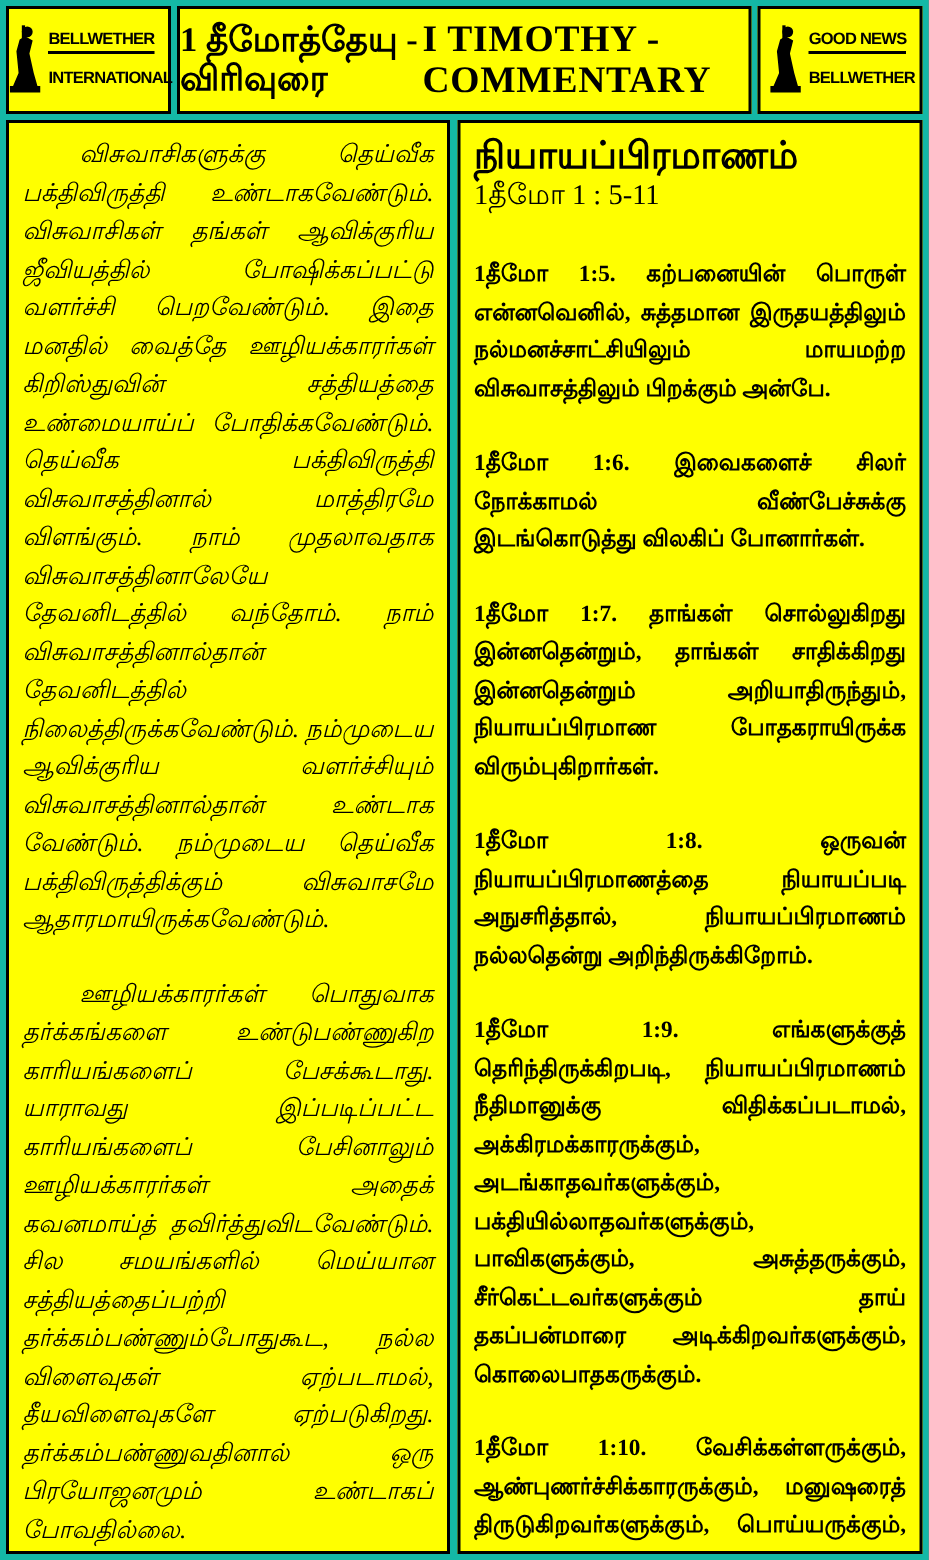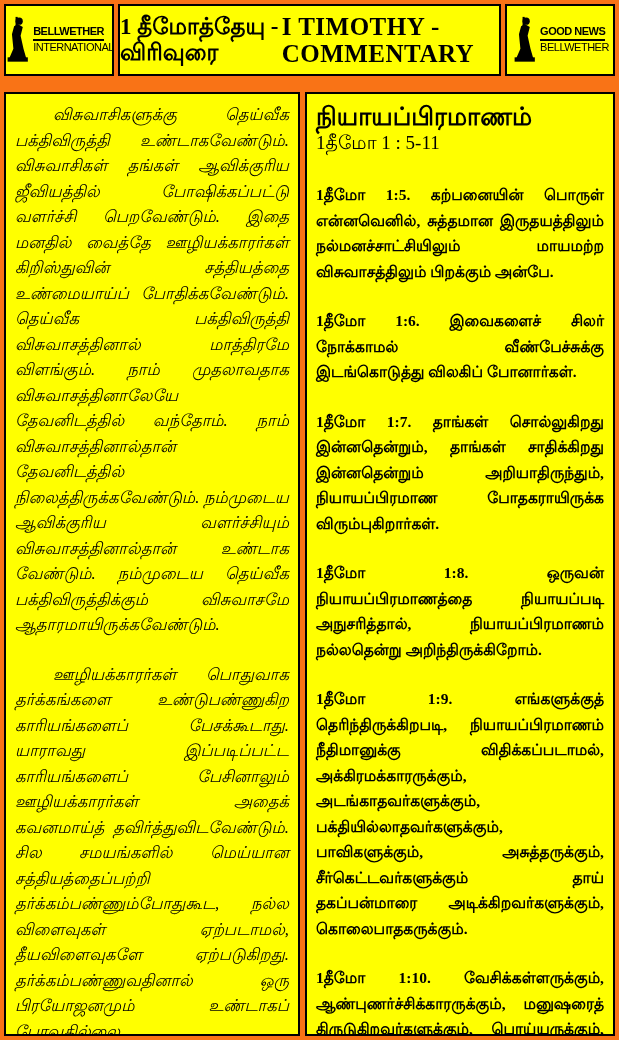--- a/index.html
+++ b/index.html
@@ -1,41 +1,41 @@
 <!DOCTYPE html>
 <html><head>
 <meta charset="utf-8">
 <style>
   html,body{margin:0;padding:0;background:#888;}
   *{box-sizing:border-box;}
   .page{
     width:619px;height:1040px;
-    background:#f97316;
+    background:#14b8a6;
     padding:4px;
-    display:flex;flex-direction:column;gap:16px;
+    display:flex;flex-direction:column;gap:4px;
     font-family:"Liberation Serif","DejaVu Serif",serif;
   }
   
   .header{display:flex;gap:4px;height:72px;flex:0 0 auto;}
   .hbox{
     background:#ffff00;border:2px solid #000;
     display:flex;align-items:center;justify-content:center;
   }
   .logo-box{width:110px;gap:3px;padding:2px;}
   .logo-fig{flex:0 0 auto;display:flex;align-items:center;}
   .logo-text{display:flex;flex-direction:column;align-items:flex-start;line-height:1.05;}
   .logo-line1{
     font-family:"Liberation Sans","DejaVu Sans",sans-serif;
     font-weight:bold;font-size:11px;letter-spacing:-0.5px;
     border-bottom:2px solid #000;padding-bottom:1px;white-space:nowrap;
   }
   .logo-line2{
     font-family:"Liberation Sans","DejaVu Sans",sans-serif;
-    font-weight:normal;font-size:11px;letter-spacing:-0.5px;
-    padding-top:1px;white-space:nowrap;
+    font-weight:bold;font-size:11px;letter-spacing:-0.5px;
+    padding-top:11px;white-space:nowrap;
   }
   .title-box{flex:1;flex-direction:row;justify-content:center;gap:2px;}
   .title-tamil{font-weight:bold;font-size:23px;line-height:1.15;}
   .title-english{font-weight:bold;font-size:25px;line-height:1.1;letter-spacing:0.5px;}
   
   .body{flex:1;display:flex;gap:5px;min-height:0;}
   .col{
     background:#ffff00;border:2px solid #000;
     padding:8px 9px;overflow:hidden;
   }

